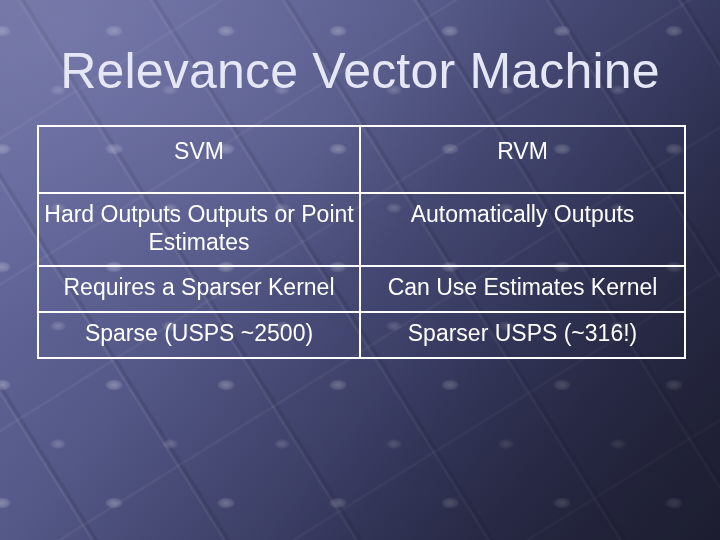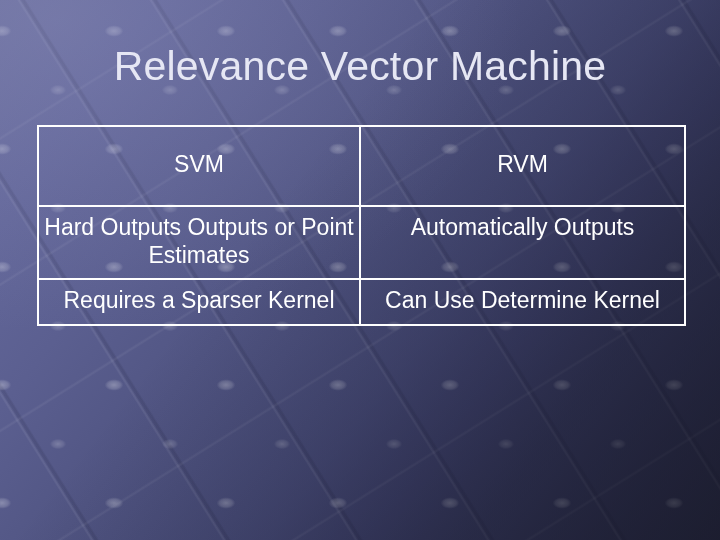--- a/index.html
+++ b/index.html
@@ -112,21 +112,21 @@
   }
 
   
   .title {
     position: absolute;
     left: 0;
     top: 45px;
     width: 720px;
     text-align: center;
     color: #e6e7f4;
-    font-size: 41px;
+    font-size: 50px;
     font-weight: normal;
     letter-spacing: 0.2px;
     line-height: 1.05;
     white-space: nowrap;
   }
 
   
   .table {
     position: absolute;
     left: 37px;
@@ -138,21 +138,21 @@
   .table td {
     border: 2px solid #ffffff;
     color: #ffffff;
     font-size: 23px;
     line-height: 1.21;
     text-align: center;
     vertical-align: top;
     padding: 7px 2px 9px 2px;
   }
   .table td.head {
-    padding-top: 24px;
+    padding-top: 11px;
     padding-bottom: 26px;
   }
   .col-svm  { width: 322px; }
   .col-rvm  { width: 325px; }
 </style>
 </head>
 <body>
 
 <div id="slide">
 
@@ -176,18 +176,22 @@
       <tr>
         <td class="head">SVM</td>
         <td class="head">RVM</td>
       </tr>
       <tr>
         <td>Hard Outputs Outputs or Point Estimates</td>
         <td>Automatically Outputs</td>
       </tr>
       <tr>
         <td>Requires a Sparser Kernel</td>
-        <td>Can Use Determine Kernel</td>
+        <td>Can Use Estimates Kernel</td>
+      </tr>
+      <tr>
+        <td>Sparse (USPS ~2500)</td>
+        <td>Sparser USPS (~316!)</td>
       </tr>
     </tbody>
   </table>
 
 </div>
 
 </body></html>

